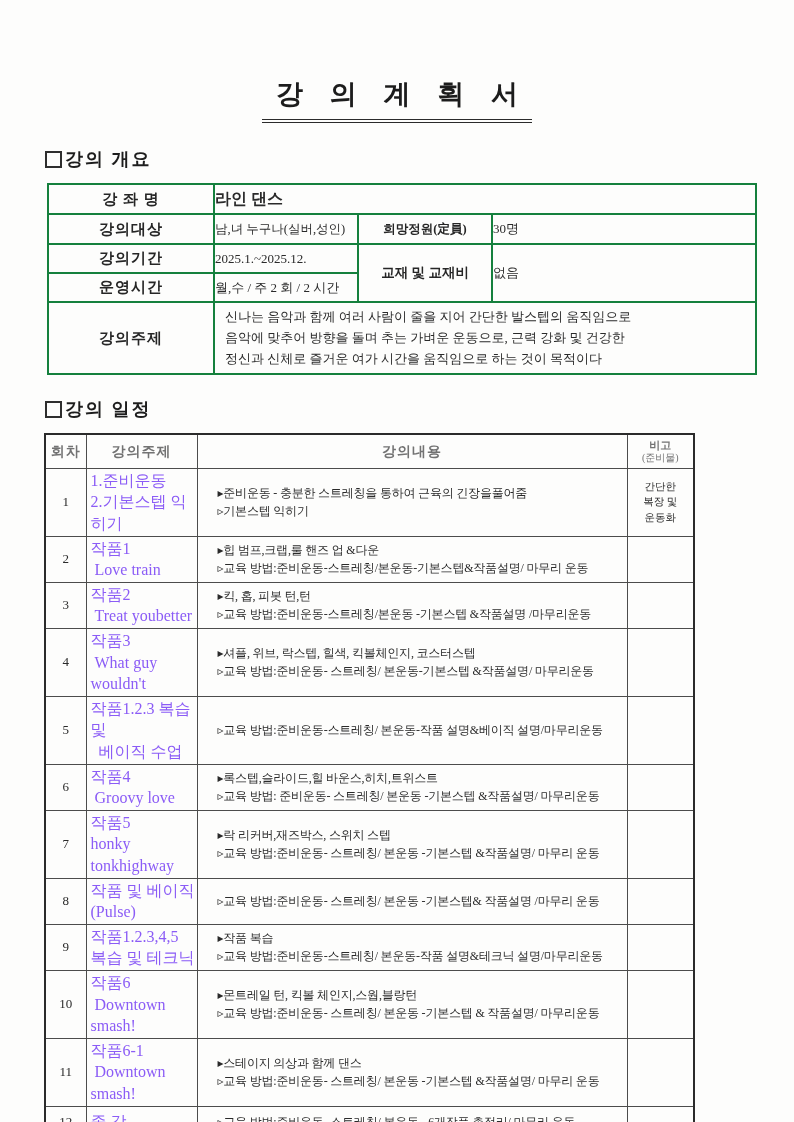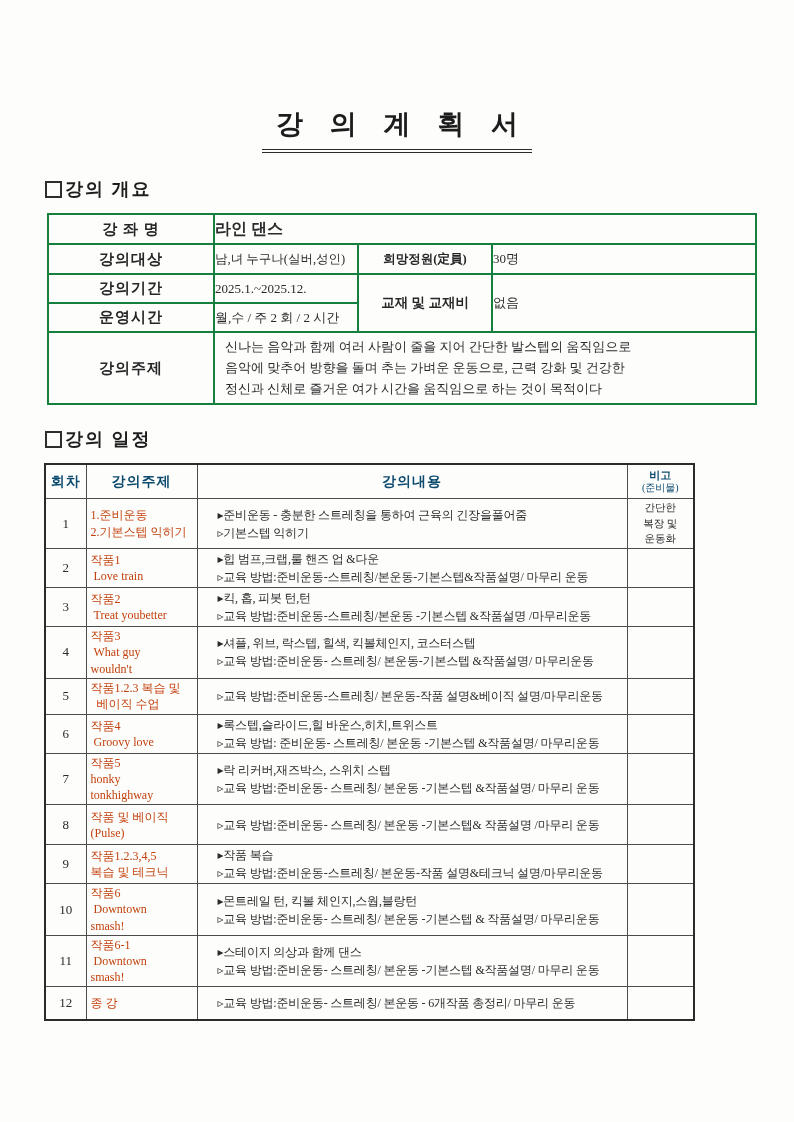--- a/index.html
+++ b/index.html
@@ -3,21 +3,21 @@
 <meta charset="utf-8">
 <style>
   html,body{margin:0;padding:0;background:#e8e8e6;}
   .page{
     width:794px;height:1122px;margin:0 auto;background:#fdfdfc;
     position:relative;overflow:hidden;color:#222;
     font-family:"Liberation Serif","DejaVu Serif",serif;
     box-shadow:0 0 6px rgba(0,0,0,.25);
   }
   
-  .title-wrap{padding-top:106px;text-align:center;}
+  .title-wrap{padding-top:76px;text-align:center;}
   .doc-title{
     display:inline-block;margin:0;font-size:27px;font-weight:bold;
     letter-spacing:10px;color:#1c1c1c;
     padding:0 4px 7px 14px;border-bottom:4px double #2b2b2b;
   }
   
   .section-header{
     margin:24px 0 0 45px;display:flex;align-items:center;gap:3px;
     font-size:18px;font-weight:bold;color:#1d1d1d;letter-spacing:2px;
   }
@@ -27,25 +27,25 @@
   .t1{margin:12px 0 0 47px;width:708px;border:2px solid #2b2b2b;}
   .t1 th,.t1 td{border:2px solid #15803d;padding:0;vertical-align:middle;}
   .t1 th{font-size:15px;font-weight:bold;text-align:center;letter-spacing:1px;color:#262626;}
   .t1 td{font-size:13px;color:#2a2a2a;}
   .t1 .center{text-align:center;padding-left:0;font-size:13.5px;font-weight:bold;color:#262626;}
   .t1 .purpose{line-height:1.6;padding:4px 6px 4px 10px;}
   .t1 .faint-top{border-top:1px solid #8a8a86;}
   
   .t2{margin:12px 0 0 44px;width:649px;border:2px solid #2b2b2b;}
   .t2 th,.t2 td{border:1px solid #4c4c4c;vertical-align:middle;}
-  .t2 thead th{font-size:14px;font-weight:bold;text-align:center;color:#0c4a6e;letter-spacing:1px;}
+  .t2 thead th{font-size:14px;font-weight:bold;text-align:center;color:#737373;letter-spacing:1px;}
   .t2 .hd-note{font-size:11px;line-height:1.25;letter-spacing:0;}
   .t2 .hd-note .sub{font-size:10px;font-weight:normal;}
   .c-sess{text-align:center;font-size:13px;color:#2a2a2a;}
-  .c-topic{font-size:12px;padding:1px 2px 1px 4px;line-height:1.35;color:#c2410c;}
+  .c-topic{font-size:16px;padding:1px 2px 1px 4px;line-height:1.35;color:#8b5cf6;}
   .c-topic div{white-space:pre-wrap;}
   .c-content{font-size:12px;padding:1px 2px 1px 20px;line-height:1.5;color:#2a2a2a;letter-spacing:-0.2px;}
   .c-note{text-align:center;font-size:10.5px;line-height:1.5;color:#2a2a2a;}
 </style>
 </head>
 <body>
 
 <div class="page">
 
   <div class="title-wrap">

